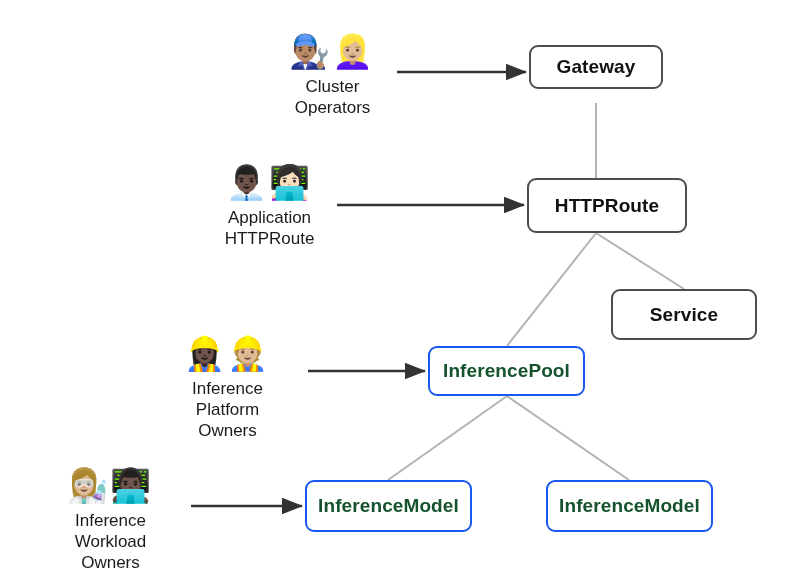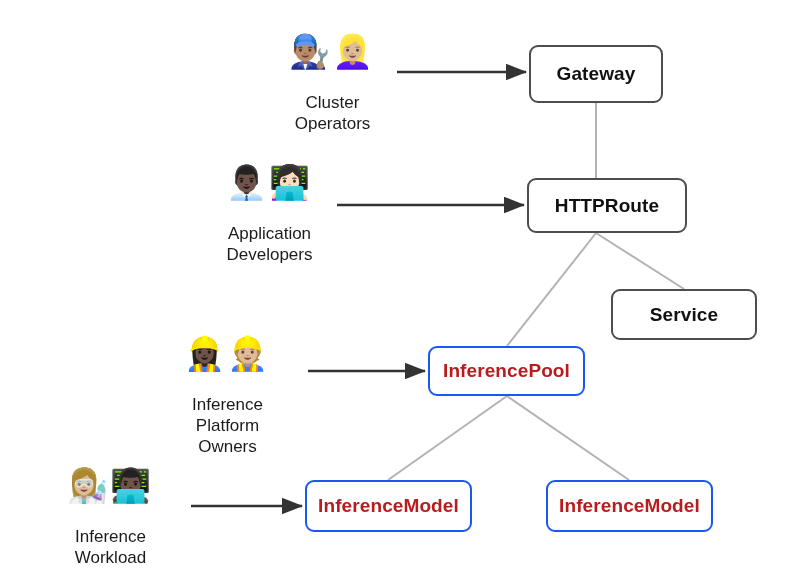--- a/index.html
+++ b/index.html
@@ -35,39 +35,39 @@
     letter-spacing: 0.1px;
     text-align: center;
   }
   .node.plain {
     border: 2px solid #4d4d4d;
     color: #111111;
     font-size: 19px;
   }
   .node.accent {
     border: 2px solid #1a56f0;
-    color: #b91c1c;
+    color: #14532d;
     font-size: 19px;
   }
   .actor {
     position: absolute;
     display: flex;
     flex-direction: column;
     align-items: center;
     text-align: center;
   }
   .actor-emoji {
     font-size: 33px;
     line-height: 40px;
     letter-spacing: 2px;
     white-space: nowrap;
     font-family: "DejaVu Sans", sans-serif;
   }
   .actor-label {
-    margin-top: 20px;
+    margin-top: 4px;
     font-size: 17px;
     line-height: 21px;
     color: #1b1b1b;
     white-space: pre-line;
   }
 </style>
 </head>
 <body>
 
 <div id="canvas">
@@ -87,21 +87,21 @@
       </g>
     <g id="arrow-lines">
         <line x1="397" y1="72" x2="526" y2="72" stroke="#333333" stroke-width="2.4" marker-end="url(#arrowhead)"></line>
         <line x1="337" y1="205" x2="524" y2="205" stroke="#333333" stroke-width="2.4" marker-end="url(#arrowhead)"></line>
         <line x1="308" y1="371" x2="425" y2="371" stroke="#333333" stroke-width="2.4" marker-end="url(#arrowhead)"></line>
         <line x1="191" y1="506" x2="302" y2="506" stroke="#333333" stroke-width="2.4" marker-end="url(#arrowhead)"></line>
       </g>
   </svg>
 
   <div id="nodes-layer">
-      <div class="node plain" style="left: 529px; top: 45px; width: 134px; height: 58px;">
+      <div class="node plain" style="left: 529px; top: 45px; width: 134px; height: 44px;">
         <span>Gateway</span>
       </div>
       <div class="node plain" style="left: 527px; top: 178px; width: 160px; height: 55px;">
         <span>HTTPRoute</span>
       </div>
       <div class="node plain" style="left: 611px; top: 289px; width: 146px; height: 51px; align-items: center;">
         <span>Service</span>
       </div>
       <div class="node accent" style="left: 428px; top: 346px; width: 157px; height: 50px;">
         <span>InferencePool</span>
@@ -115,21 +115,21 @@
     </div>
   <div id="actors-layer">
       <div class="actor" style="left: 285px; top: 32px; width: 95px;">
         <div class="actor-emoji">👨🏽‍🔧👱🏼‍♀️</div>
         <div class="actor-label">Cluster
 Operators</div>
       </div>
       <div class="actor" style="left: 222px; top: 163px; width: 95px;">
         <div class="actor-emoji">👨🏿‍💼👩🏻‍💻</div>
         <div class="actor-label">Application
-Developers</div>
+HTTPRoute</div>
       </div>
       <div class="actor" style="left: 180px; top: 334px; width: 95px;">
         <div class="actor-emoji">👷🏿‍♀️👷🏼</div>
         <div class="actor-label">Inference
 Platform Owners</div>
       </div>
       <div class="actor" style="left: 63px; top: 466px; width: 95px;">
         <div class="actor-emoji">👩🏼‍🔬👨🏿‍💻</div>
         <div class="actor-label">Inference
 Workload Owners</div>

